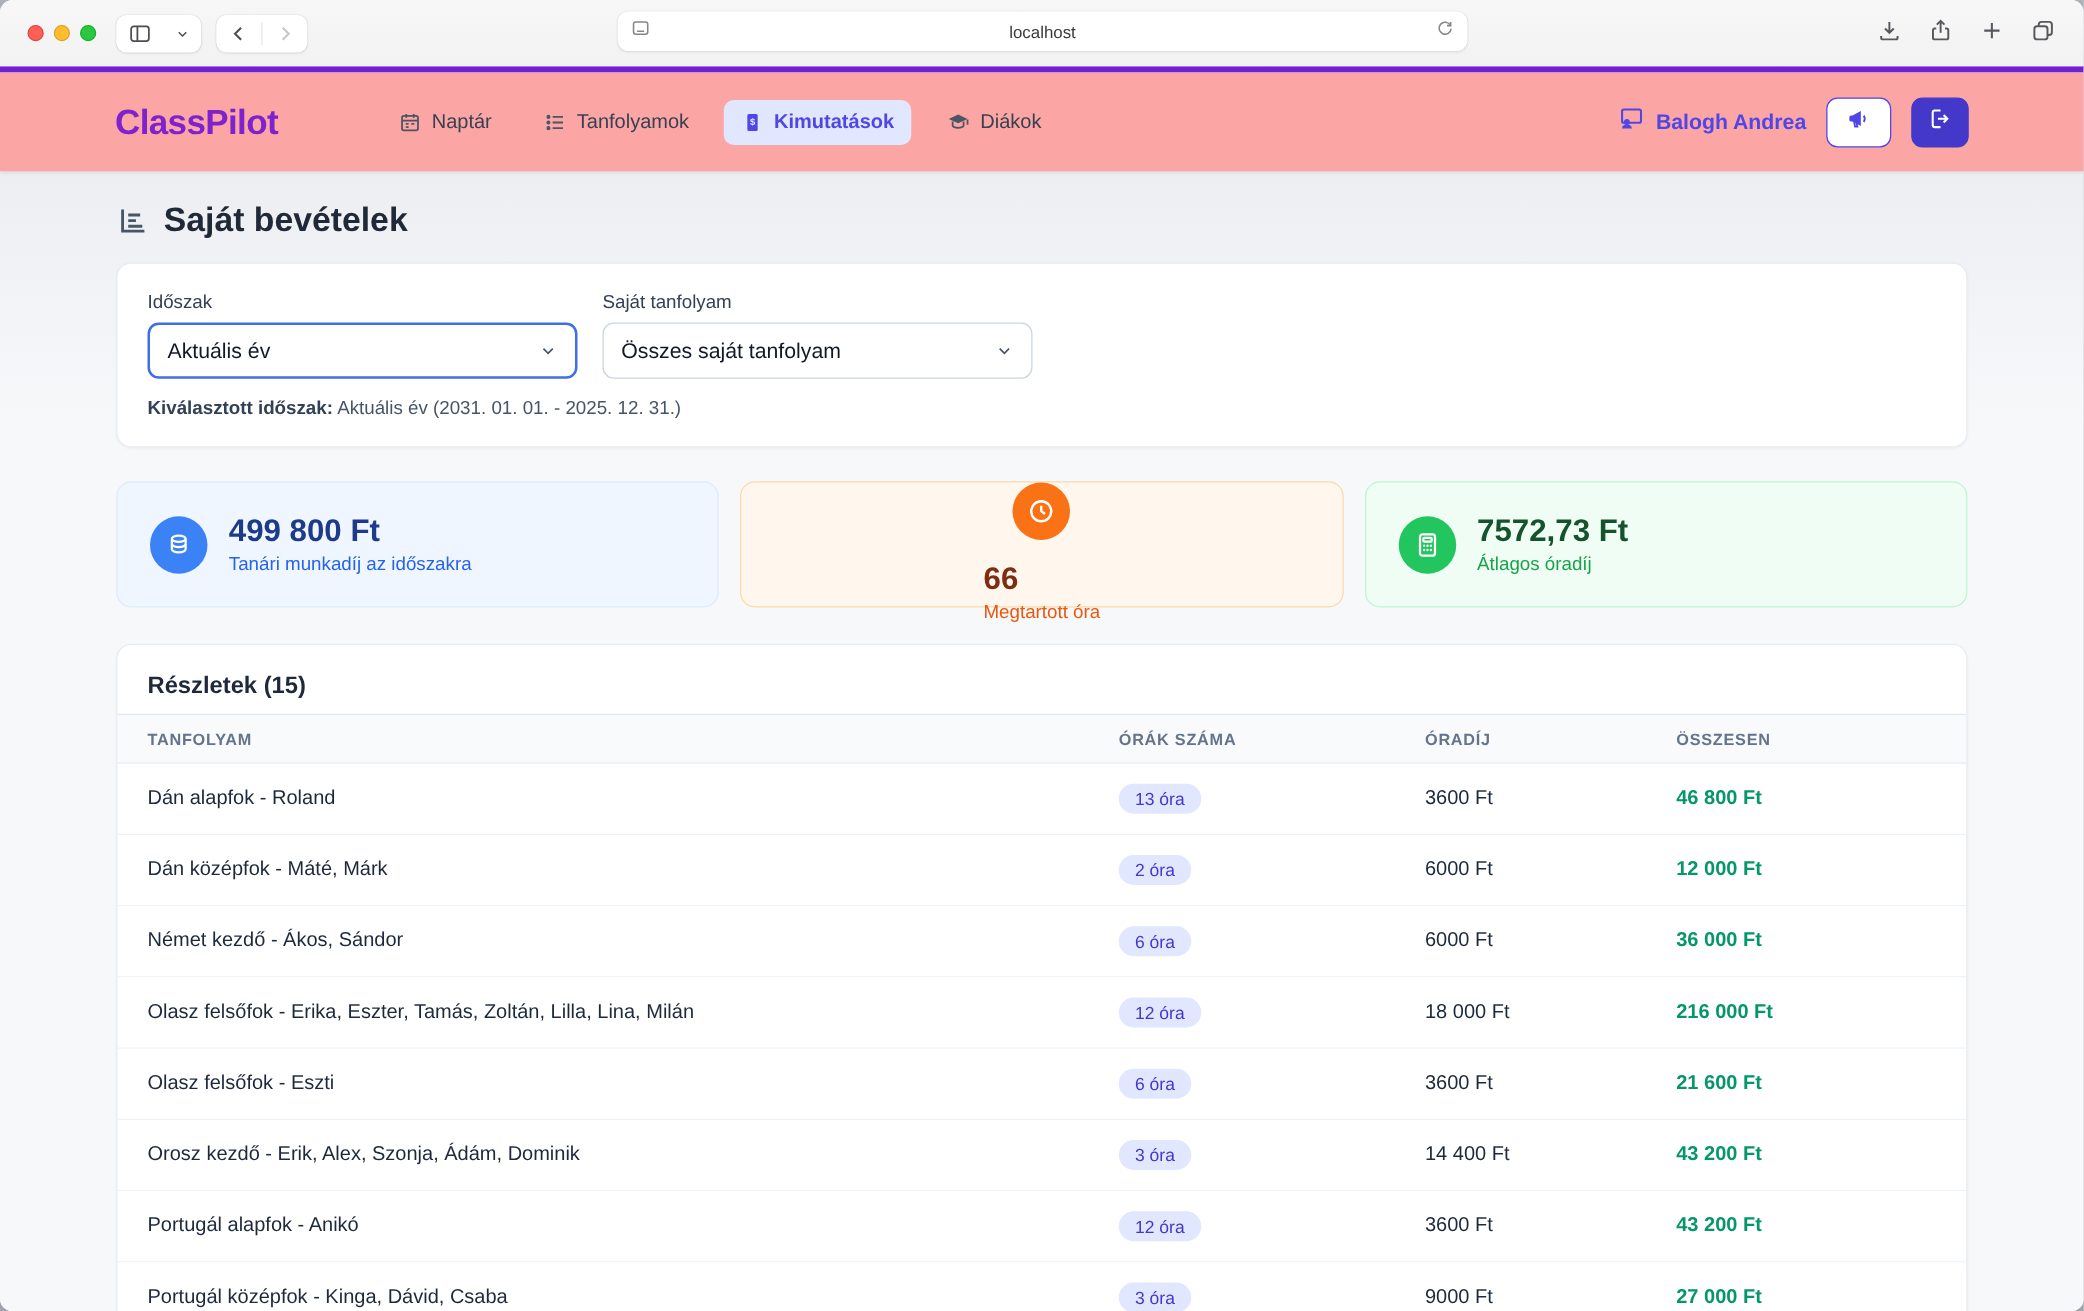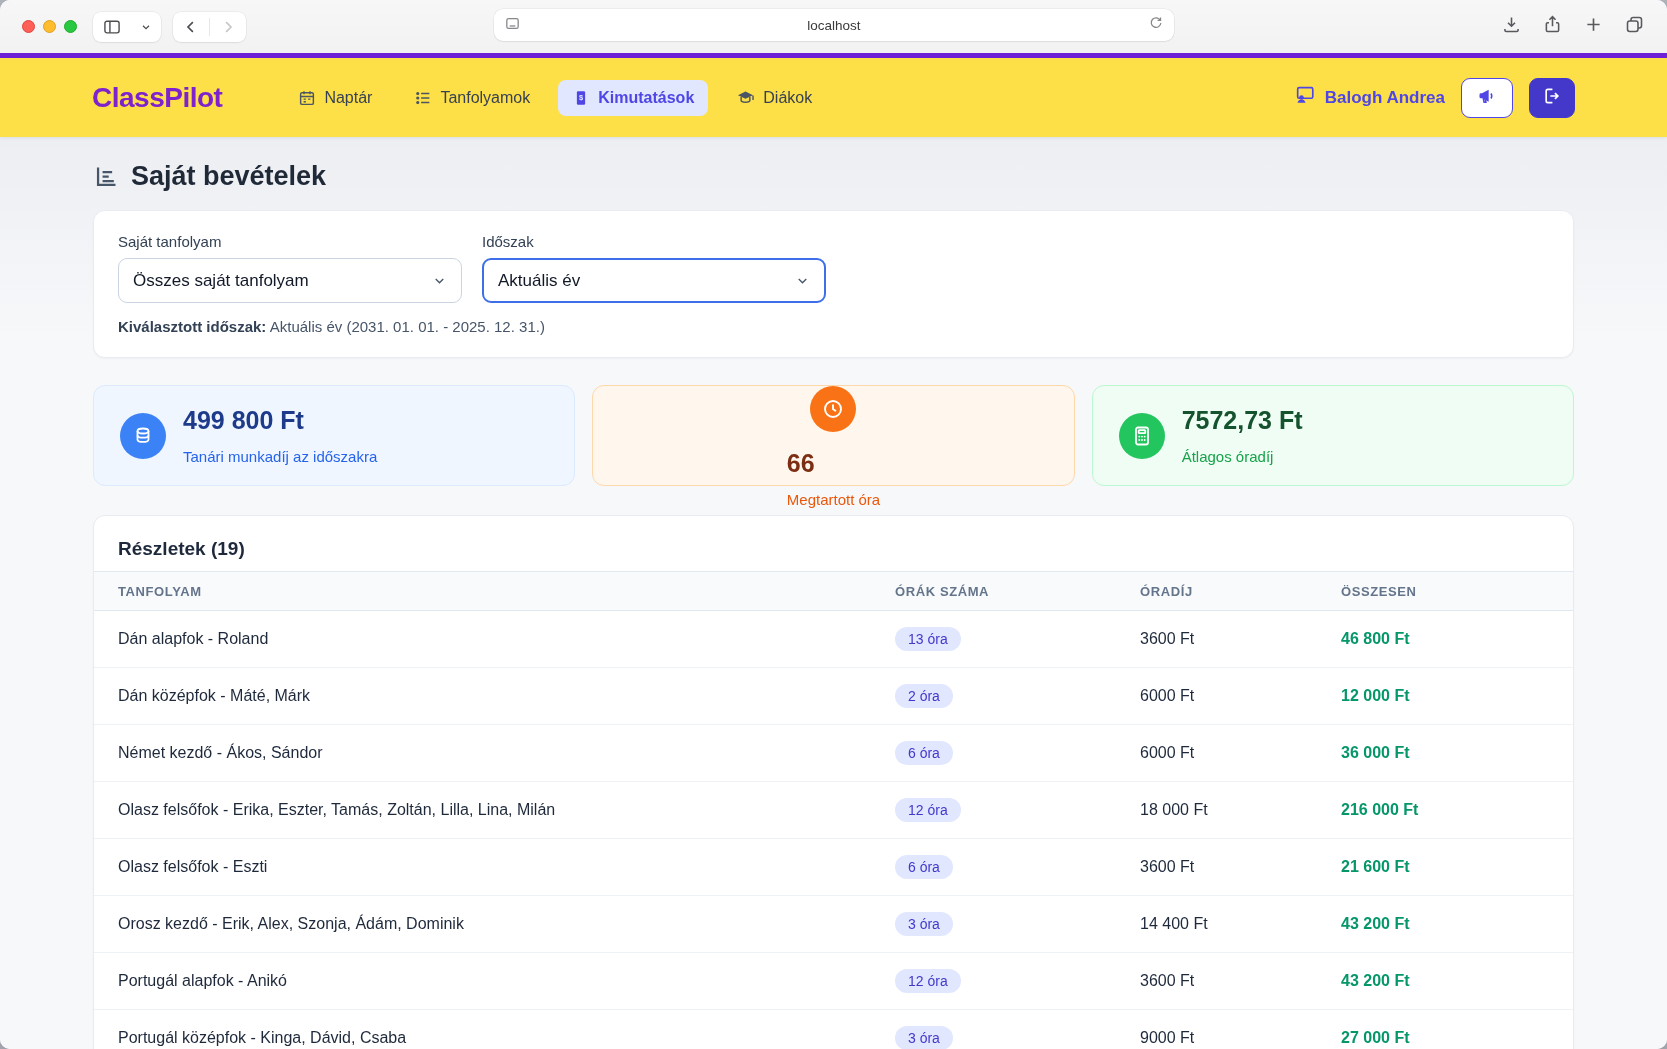--- a/index.html
+++ b/index.html
@@ -28,21 +28,21 @@
   .chrome-btn svg{display:block;}
   .pill-divider{width:1px;height:18px;background:#e7e6e8;}
   .url-bar{position:absolute;left:50%;top:9px;transform:translateX(-50%);width:680px;height:32px;background:#fff;border-radius:9px;box-shadow:0 0 0 .5px rgba(0,0,0,.08),0 1px 2px rgba(0,0,0,.05);display:flex;align-items:center;padding:0 10px;}
   .url-text{flex:1;text-align:center;font-size:13.5px;color:#3a3a3e;}
   .url-icon{color:#86868b;}
   .chrome-right{margin-left:auto;display:flex;align-items:center;gap:20px;color:#58585d;}
 
   .accent-bar{height:5px;background:var(--accent-bar);}
 
   
-  .navbar{height:79px;background:#fde047;display:flex;align-items:center;padding:0 92px;box-shadow:0 1px 3px rgba(15,23,42,.08);position:relative;z-index:5;}
+  .navbar{height:79px;background:#fca5a5;display:flex;align-items:center;padding:0 92px;box-shadow:0 1px 3px rgba(15,23,42,.08);position:relative;z-index:5;gap:21px;}
   .brand{font-size:28px;font-weight:bold;color:var(--brand);letter-spacing:-.5px;cursor:pointer;}
   .nav-items{display:flex;align-items:center;gap:14px;margin-left:62px;}
   .nav-item{display:flex;align-items:center;gap:8px;font-size:16px;color:#374151;padding:9px 14px;border-radius:8px;cursor:pointer;}
   .nav-item .nav-ic{display:flex;color:#4b5563;}
   .nav-item.active{background:var(--active-tab-bg);color:var(--primary);font-weight:600;}
   .nav-item.active .nav-ic{color:var(--primary);}
   .nav-right{margin-left:auto;display:flex;align-items:center;gap:16px;}
   .user-chip{display:flex;align-items:center;gap:9px;color:var(--primary);font-size:17px;font-weight:600;cursor:pointer;}
   .icon-btn{width:52px;height:40px;border-radius:9px;display:flex;align-items:center;justify-content:center;cursor:pointer;}
   .icon-btn.outline{background:#fff;border:1.5px solid var(--primary);color:var(--primary);}
@@ -71,21 +71,21 @@
   .stat-card.orange{background:var(--card-orange-bg);border-color:var(--card-orange-border);flex-direction:column;}
   .stat-card.green{background:var(--card-green-bg);border-color:var(--card-green-border);}
   .stat-ic{width:46px;height:46px;border-radius:50%;display:flex;align-items:center;justify-content:center;color:#fff;flex:none;}
   .blue .stat-ic{background:var(--card-blue-icon);}
   .orange .stat-ic{background:var(--card-orange-icon);}
   .green .stat-ic{background:var(--card-green-icon);}
   .stat-value{font-size:25px;font-weight:bold;line-height:1.15;}
   .blue .stat-value{color:var(--card-blue-value);}
   .orange .stat-value{color:var(--card-orange-value);}
   .green .stat-value{color:var(--card-green-value);}
-  .stat-label{font-size:15px;margin-top:13px;}
+  .stat-label{font-size:15px;margin-top:3px;}
   .blue .stat-label{color:var(--card-blue-label);}
   .orange .stat-label{color:var(--card-orange-label);}
   .green .stat-label{color:var(--card-green-label);}
 
   .table-card{margin-top:29px;border-radius:12px 12px 0 0;overflow:hidden;}
   .table-title{padding:22px 24px 11px;font-size:19px;font-weight:bold;color:#1E293B;}
   .thead,.trow{display:grid;grid-template-columns:minmax(0,1fr) 245px 201px 208px;align-items:center;padding:0 24px;}
   .thead{height:40px;background:#F8FAFC;border-top:1px solid #E2E8F0;border-bottom:1px solid #E2E8F0;}
   .th{font-size:13px;font-weight:600;letter-spacing:.6px;color:#64748B;text-transform:uppercase;}
   .trow{height:57px;border-bottom:1px solid #EEF2F6;font-size:16px;color:#1E293B;background:#fff;}
@@ -259,34 +259,34 @@
               <path d="M4.5 4v15.5H20"></path>
               <path d="M8.5 8h8.5M8.5 12h5.5M8.5 16h10"></path>
             </svg>
         </span>
         <span>Saját bevételek</span>
       </div>
 
       <div class="panel filter-card">
         <div class="filter-row">
           <div class="field">
-            <label>Saját tanfolyam</label>
-            <div class="select normal">
-              <span>Összes saját tanfolyam</span>
+            <label>Időszak</label>
+            <div class="select focused">
+              <span>Aktuális év</span>
               <span class="chev">
                 <svg width="15" height="15" viewBox="0 0 24 24" fill="none" stroke="currentColor" stroke-width="2.2">
                     <path d="M6 9.5l6 6 6-6"></path>
                   </svg>
               </span>
             </div>
           </div>
           <div class="field">
-            <label>Időszak</label>
-            <div class="select focused">
-              <span>Aktuális év</span>
+            <label>Saját tanfolyam</label>
+            <div class="select normal">
+              <span>Összes saját tanfolyam</span>
               <span class="chev">
                 <svg width="15" height="15" viewBox="0 0 24 24" fill="none" stroke="currentColor" stroke-width="2.2">
                     <path d="M6 9.5l6 6 6-6"></path>
                   </svg>
               </span>
             </div>
           </div>
         </div>
         <div class="filter-info"><b>Kiválasztott időszak:</b><span> Aktuális év (2031. 01. 01. - 2025. 12. 31.)</span></div>
       </div>
@@ -331,21 +331,21 @@
               </svg>
           </span>
           <div>
             <div class="stat-value">7572,73 Ft</div>
             <div class="stat-label">Átlagos óradíj</div>
           </div>
         </div>
       </div>
 
       <div class="panel table-card">
-        <div class="table-title">Részletek (19)</div>
+        <div class="table-title">Részletek (15)</div>
         <div class="thead">
           <div class="th">Tanfolyam</div>
           <div class="th">Órák száma</div>
           <div class="th">Óradíj</div>
           <div class="th">Összesen</div>
         </div>
 
         <div class="trow">
           <div>Dán alapfok - Roland</div>
           <div><span class="badge">13 óra</span></div>

